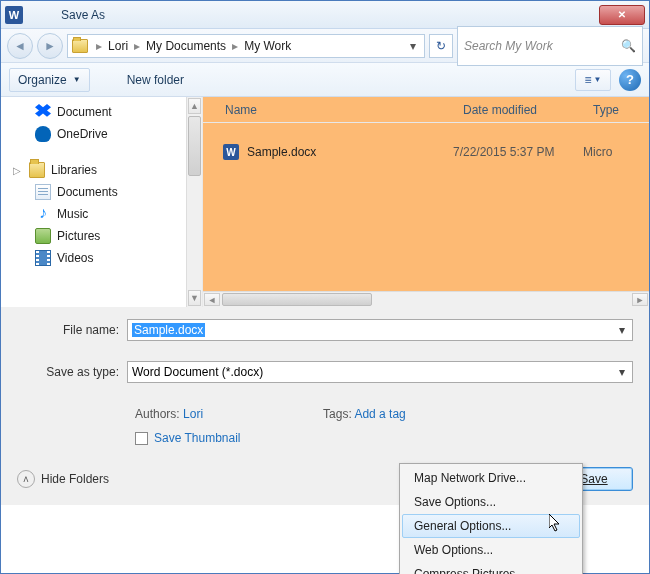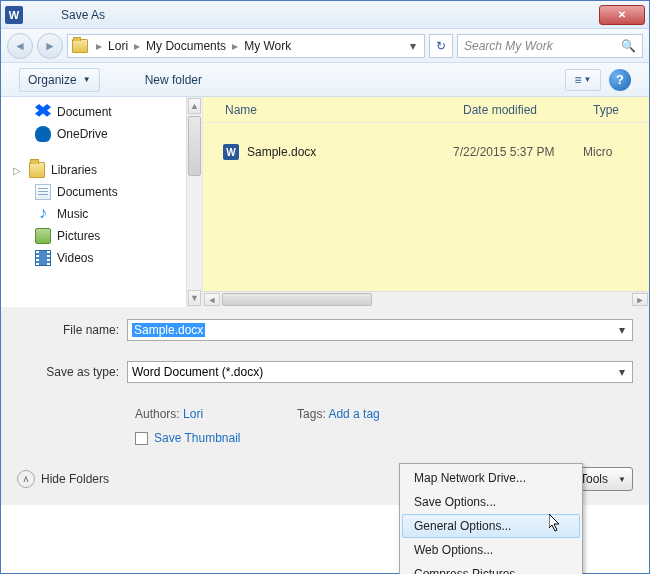--- a/index.html
+++ b/index.html
@@ -11,23 +11,23 @@
 .titlebar-close { width: 46px; height: 20px; background: linear-gradient(#e9a3a3, #c75050); border: 1px solid #a03030; border-radius: 3px; display: flex; align-items: center; justify-content: center; color: #fff; font-weight: bold; font-size: 10px; cursor: pointer; }
 .navbar { height: 34px; background: linear-gradient(#f6f9fd, #eaf1f9); display: flex; align-items: center; padding: 0 6px; gap: 4px; border-bottom: 1px solid #d0dded; }
 .nav-btn { width: 26px; height: 26px; border-radius: 50%; background: linear-gradient(#f2f6fb, #dbe6f2); border: 1px solid #b8cde2; display: flex; align-items: center; justify-content: center; color: #7a93ad; cursor: pointer; }
 .breadcrumb { flex: 1; height: 24px; background: #fff; border: 1px solid #b8cde2; display: flex; align-items: center; padding: 0 4px; gap: 2px; }
 .bc-icon { width: 16px; height: 14px; background: linear-gradient(#f9e7a2, #e6c34f); border: 1px solid #c9a133; border-radius: 1px; position: relative; margin-right: 2px; }
 .bc-icon::before { content:''; position:absolute; top:-3px; left:0; width:6px; height:3px; background:#e6c34f; border:1px solid #c9a133; border-bottom:none; border-radius:1px 1px 0 0; }
 .bc-sep { color: #888; padding: 0 4px; }
 .bc-seg { color: #222; }
 .bc-dd { margin-left: auto; color: #555; padding: 0 4px; }
 .refresh-btn { width: 24px; height: 24px; background: #fff; border: 1px solid #b8cde2; display: flex; align-items: center; justify-content: center; color: #2b5797; cursor: pointer; }
-.searchbox { width: 186px; height: 24px; background: #fff; border: 1px solid #b8cde2; display: flex; align-items: center; padding: 0 6px; color: #888; font-style: italic; justify-content: flex-end; }
+.searchbox { width: 186px; height: 40px; background: #fff; border: 1px solid #b8cde2; display: flex; align-items: center; padding: 0 6px; color: #888; font-style: italic; justify-content: flex-end; }
 .searchbox span:last-child { margin-left: auto; color: #888; font-style: normal; }
-.toolbar { height: 34px; background: linear-gradient(#f6fafe, #e9f1f9); display: flex; align-items: center; padding: 0 18px; gap: 36px; border-bottom: 1px solid #d0dded; text-align: right; }
+.toolbar { height: 34px; background: linear-gradient(#f6fafe, #e9f1f9); display: flex; align-items: center; padding: 0 8px; gap: 28px; border-bottom: 1px solid #d0dded; text-align: right; }
 .tb-btn { color: #1a3a5c; display: flex; align-items: center; gap: 6px; cursor: pointer; padding: 4px 8px; border: 1px solid transparent; border-radius: 2px; }
 .tb-btn:first-child { border-color: #c6d8ed; background: linear-gradient(#f9fbfe, #e6eff8); }
 .tb-right { margin-left: auto; display: flex; gap: 8px; align-items: center; }
 .view-btn { width: 36px; height: 22px; border: 1px solid #c6d8ed; border-radius: 2px; background: linear-gradient(#fbfcfe, #eaf1f9); display: flex; align-items: center; justify-content: center; color: #2b5797; cursor: pointer; gap: 2px; }
 .help-btn { width: 22px; height: 22px; border-radius: 50%; background: radial-gradient(circle at 30% 30%, #6db3f2, #1e69b3); color: #fff; display: flex; align-items: center; justify-content: center; font-weight: bold; cursor: pointer; font-size: 13px; }
 .body { display: flex; height: 210px; }
 .sidebar { width: 202px; background: #fff; overflow: hidden; border-right: 1px solid #e8e8e8; position: relative; }
 .sidebar-scroll { position: absolute; right: 0; top: 0; bottom: 0; width: 16px; background: #f0f0f0; border-left: 1px solid #ddd; display: flex; flex-direction: column; }
 .sidebar-scroll .arrow { height: 16px; display: flex; align-items: center; justify-content: center; color: #888; font-size: 9px; background: linear-gradient(#f8f8f8,#e8e8e8); border: 1px solid #ccc; margin:1px; }
 .sidebar-scroll .thumb { flex: 0 0 60px; margin: 1px; background: linear-gradient(#e8e8e8, #d0d0d0); border: 1px solid #bbb; border-radius: 2px; }
@@ -42,40 +42,40 @@
 .ic-lib { background: linear-gradient(#f9e7a2, #e6c34f); border: 1px solid #c9a133; border-radius: 1px; position: relative; }
 .ic-lib::before { content:''; position:absolute; top:-4px; left:0; width:7px; height:4px; background:#e6c34f; border:1px solid #c9a133; border-bottom:none; }
 .ic-doc { background: linear-gradient(#fff, #e6eef7); border: 1px solid #a8c0d8; position: relative; }
 .ic-doc::after { content:''; position:absolute; left:2px; right:2px; top:3px; height:1px; background:#88aacb; box-shadow: 0 3px 0 #88aacb, 0 6px 0 #88aacb; }
 .ic-music { color: #1e90ff; font-size: 16px; text-align: center; line-height: 14px; }
 .ic-pic { background: linear-gradient(#b5d890, #7ab84c); border: 1px solid #5a9030; border-radius: 2px; }
 .ic-vid { background: #4a88c7; border: 1px solid #2a68a7; position: relative; }
 .ic-vid::before, .ic-vid::after { content:''; position:absolute; top:0; bottom:0; width:3px; background: repeating-linear-gradient(#fff 0, #fff 2px, #4a88c7 2px, #4a88c7 4px); }
 .ic-vid::before { left:0; } .ic-vid::after { right:0; }
 .ic-word { width: 16px; height: 16px; background: #2b579a; color: #fff; font-size: 10px; font-weight: bold; display: flex; align-items: center; justify-content: center; border-radius: 2px; }
-.filepane { flex: 1; background: #fef9c3; position: relative; }
+.filepane { flex: 1; background: #fdba74; position: relative; }
 .fp-header { height: 26px; display: flex; align-items: center; border-bottom: 1px solid #e8e8e8; color: #3a5a7a; }
 .fp-col { padding: 0 10px; }
 .fp-col.name { width: 250px; padding-left: 22px; }
 .fp-col.date { width: 130px; }
 .fp-row { display: flex; align-items: center; height: 26px; margin-top: 16px; }
 .fp-row .name { width: 250px; padding-left: 20px; display: flex; align-items: center; gap: 8px; color: #222; }
 .fp-row .date { width: 130px; color: #555; }
 .fp-row .type { color: #555; }
 .hscroll { position: absolute; bottom: 0; left: 0; right: 0; height: 16px; background: #f0f0f0; border-top: 1px solid #ddd; display: flex; }
 .hscroll .arrow { width: 16px; display: flex; align-items: center; justify-content: center; color: #888; font-size: 9px; background: linear-gradient(#f8f8f8,#e8e8e8); border: 1px solid #ccc; margin:1px; }
 .hscroll .thumb { flex: 0 0 150px; margin: 1px; background: linear-gradient(#e8e8e8, #d0d0d0); border: 1px solid #bbb; border-radius: 2px; }
 .hscroll .track { flex:1; }
 .form { padding: 12px 16px 8px 16px; background: #f0f0f0; }
 .form-row { display: flex; align-items: center; margin-bottom: 20px; }
 .form-label { width: 110px; text-align: right; padding-right: 8px; color: #333; }
 .form-input { flex: 1; height: 22px; background: #fff; border: 1px solid #aaa; padding: 0 4px; display: flex; align-items: center; position: relative; }
 .form-input .sel { background: #3399ff; color: #fff; padding: 0 2px; }
 .form-input .dd { position: absolute; right: 2px; top: 2px; bottom: 2px; width: 16px; display: flex; align-items: center; justify-content: center; color: #444; }
-.meta-row { display: flex; padding: 4px 0 10px 118px; gap: 94px; color: #555; align-items: center; }
+.meta-row { display: flex; padding: 4px 0 10px 118px; gap: 120px; color: #555; align-items: center; }
 .meta-row .link { color: #1e6fbf; cursor: pointer; }
 .meta-row .tag-link { color: #1e6fbf; cursor: pointer; font-style: normal; }
 .cb-row { padding-left: 118px; display: flex; align-items: center; gap: 6px; color: #1e6fbf; }
 .cb { width: 13px; height: 13px; background: #fff; border: 1px solid #888; }
 .footer { display: flex; align-items: center; padding: 14px 16px; gap: 10px; background: #f0f0f0; }
 .hide-folders { display: flex; align-items: center; gap: 6px; color: #333; cursor: pointer; }
 .hide-folders .circ { width: 18px; height: 18px; border: 1px solid #aaa; border-radius: 50%; display: flex; align-items: center; justify-content: center; font-size: 10px; color: #555; }
 .btn { min-width: 78px; height: 24px; border: 1px solid #888; background: linear-gradient(#fdfdfd, #e3e3e3); border-radius: 3px; display: flex; align-items: center; justify-content: center; cursor: pointer; color: #222; padding: 0 10px; }
 .btn.save { border-color: #3a8dd8; background: linear-gradient(#eaf4fe, #ceeaff); box-shadow: 0 0 0 1px #9ecff5 inset; }
 .btn.tools { min-width: 70px; position: relative; padding-right: 18px; }
@@ -226,20 +226,23 @@
 
   <div class="footer">
     <div class="hide-folders">
       <div class="circ">˄</div>
       <span>Hide Folders</span>
     </div>
     <div style="flex:1"></div>
     <div class="btn tools">
       <span>Tools</span>
     </div>
+    <div class="btn save">
+      <span style="text-decoration:underline;text-decoration-color:#222">Save</span>
+    </div>
   </div>
 
   <div class="menu">
     <div class="menu-item">Map Network Drive...</div>
     <div class="menu-item">Save Options...</div>
     <div class="menu-item hover">General Options...</div>
     <div class="menu-item">Web Options...</div>
     <div class="menu-item">Compress Pictures...</div>
   </div>
 

